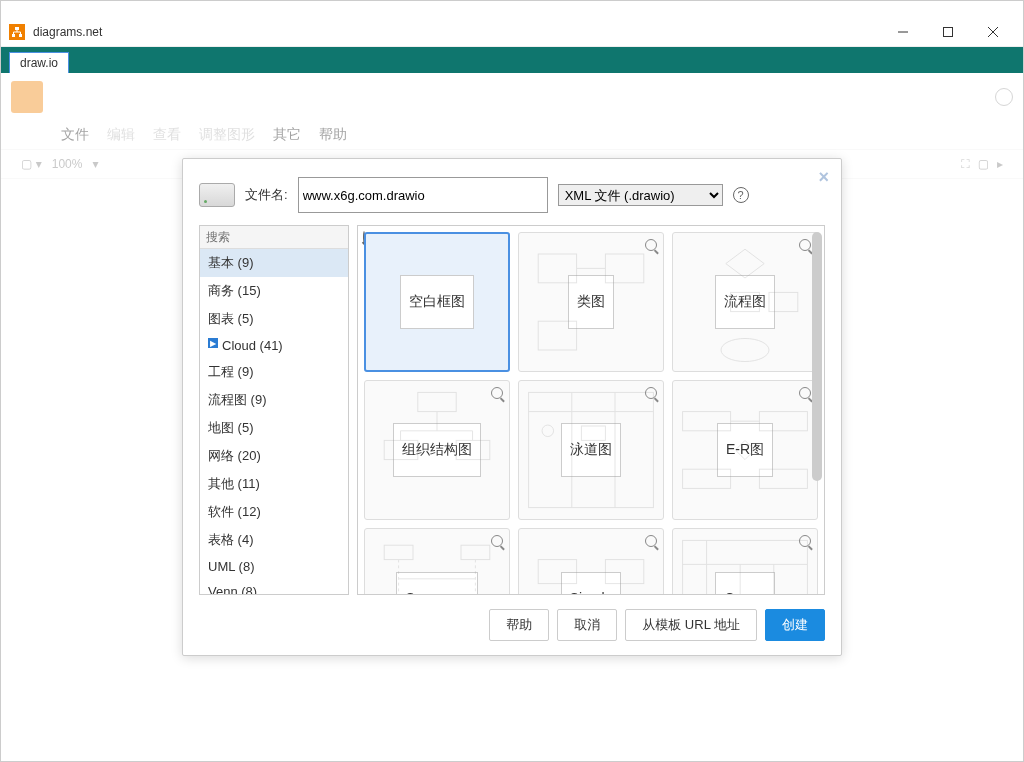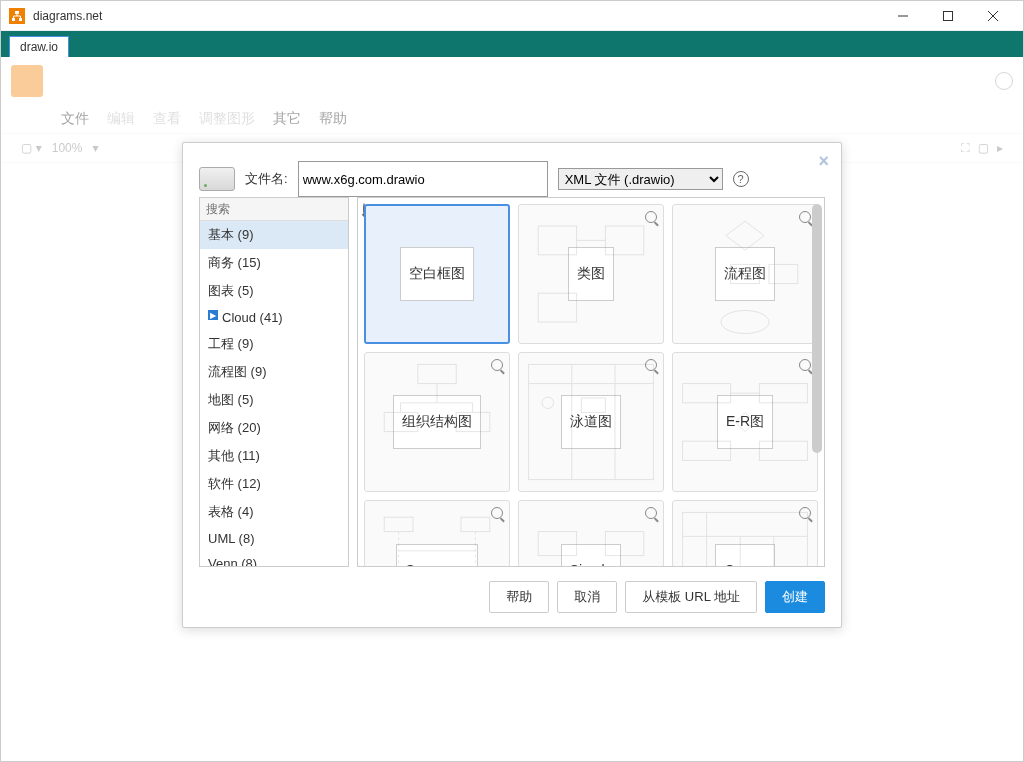--- a/index.html
+++ b/index.html
@@ -1,20 +1,20 @@
 <!DOCTYPE html>
 <html><head>
   <meta charset="utf-8">
   <style>
     * { margin: 0; padding: 0; box-sizing: border-box; }
     body { font-family: "Microsoft YaHei", Arial, sans-serif; font-size: 13px; background: #fff; overflow: hidden; }
     
     .window { width: 1024px; height: 762px; border: 1px solid #ccc; display: flex; flex-direction: column; }
     
-    .titlebar { height: 30px; display: flex; align-items: center; padding: 0 8px; background: #fff; border-bottom: 1px solid #eee; }
+    .titlebar { height: 30px; display: flex; align-items: center; padding: 0 8px; background: #fff; border-bottom: 1px solid #eee; margin-top: 16px; }
     .titlebar-icon { width: 16px; height: 16px; background: #f08000; display: flex; align-items: center; justify-content: center; margin-right: 8px; }
     .titlebar-title { flex: 1; font-size: 12px; color: #333; }
     .titlebar-controls { display: flex; gap: 0; }
     .titlebar-btn { width: 45px; height: 28px; display: flex; align-items: center; justify-content: center; cursor: pointer; font-size: 12px; }
     
     .tab-strip { height: 26px; display: flex; align-items: flex-end; padding-left: 8px; background: #0f766e; }
     .tab { background: #fff; border: 1px solid #4a90e2; border-bottom: none; padding: 3px 10px; font-size: 12px; color: #333; }
     
     .app-area { flex: 1; position: relative; background: #fff; }
     
@@ -27,21 +27,21 @@
     
     .toolbar { height: 30px; border-top: 1px solid #eee; border-bottom: 1px solid #eee; opacity: 0.35; display: flex; align-items: center; padding: 0 20px; gap: 10px; color: #666; font-size: 12px; }
     .toolbar-right { margin-left: auto; display: flex; gap: 8px; }
     
     .overlay { position: absolute; top: 0; left: 0; right: 0; bottom: 0; display: flex; align-items: flex-start; justify-content: center; padding-top: 85px; }
     
     .dialog { width: 660px; background: #fff; border: 1px solid #ccc; border-radius: 2px; box-shadow: 0 2px 12px rgba(0,0,0,0.15); padding: 18px 16px 14px; position: relative; }
     
     .dialog-close { position: absolute; top: 8px; right: 12px; font-size: 18px; color: #b0c4de; cursor: pointer; font-weight: bold; }
     
-    .dialog-header { display: flex; align-items: center; gap: 10px; }
+    .dialog-header { display: flex; align-items: center; gap: 10px; margin-bottom: 12px; }
     .drive-icon { width: 36px; height: 24px; background: linear-gradient(#f0f0f0, #d8d8d8); border: 1px solid #aaa; border-radius: 3px; position: relative; }
     .drive-icon::after { content: ''; position: absolute; bottom: 3px; left: 4px; width: 3px; height: 3px; background: #6a6; border-radius: 50%; }
     .filename-label { font-size: 13px; color: #333; }
     .filename-input { width: 250px; height: 36px; border: 1px solid #999; padding: 0 4px; font-size: 13px; }
     .filetype-select { width: 165px; height: 22px; border: 1px solid #999; font-size: 13px; padding: 0 2px; }
     .help-circle { width: 16px; height: 16px; border: 1.5px solid #666; border-radius: 50%; display: flex; align-items: center; justify-content: center; font-size: 11px; color: #666; cursor: pointer; }
     
     .dialog-body { display: flex; gap: 8px; height: 370px; }
     
     .sidebar { width: 150px; border: 1px solid #ccc; display: flex; flex-direction: column; }

